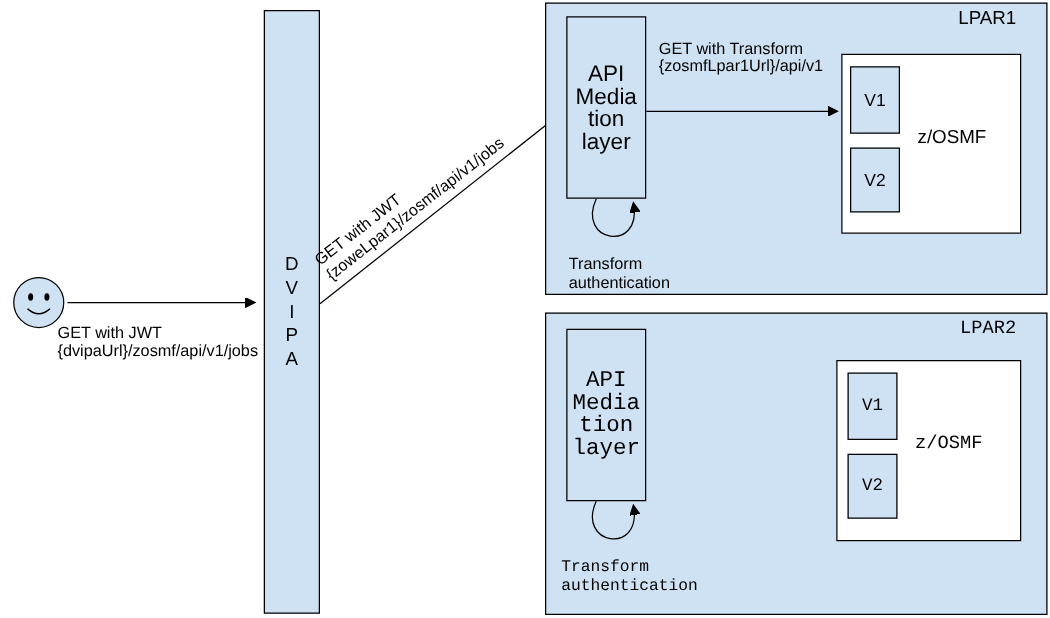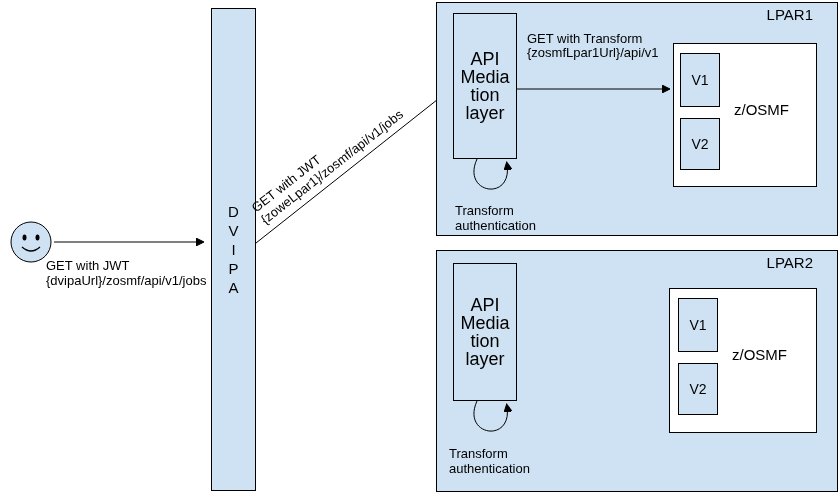--- a/index.html
+++ b/index.html
@@ -140,21 +140,21 @@
         </marker>
       </defs>
       <path d="M 16 1 C 0 36, 52 44, 46 6" fill="none" stroke-width="1" marker-end="url(#ah4)"></path>
     </svg>
     <div class="lbl" style="left:18px;top:200px;">
       <div>Transform</div>
       <div>authentication</div>
     </div>
   </div>
 
-  <div class="box" style="left:436px;top:250px;width:402px;height:242px;">
+  <div class="box" style="left:436px;top:250px;width:402px;height:242px;font-family:Liberation Mono, monospace;">
     <div class="lpar-title">LPAR2</div>
 
     <div class="box" style="left:16px;top:12px;width:64px;height:138px;">
       <div class="box-text">
         <span>API</span>
         <span>Media</span>
         <span>tion</span>
         <span>layer</span>
       </div>
     </div>

